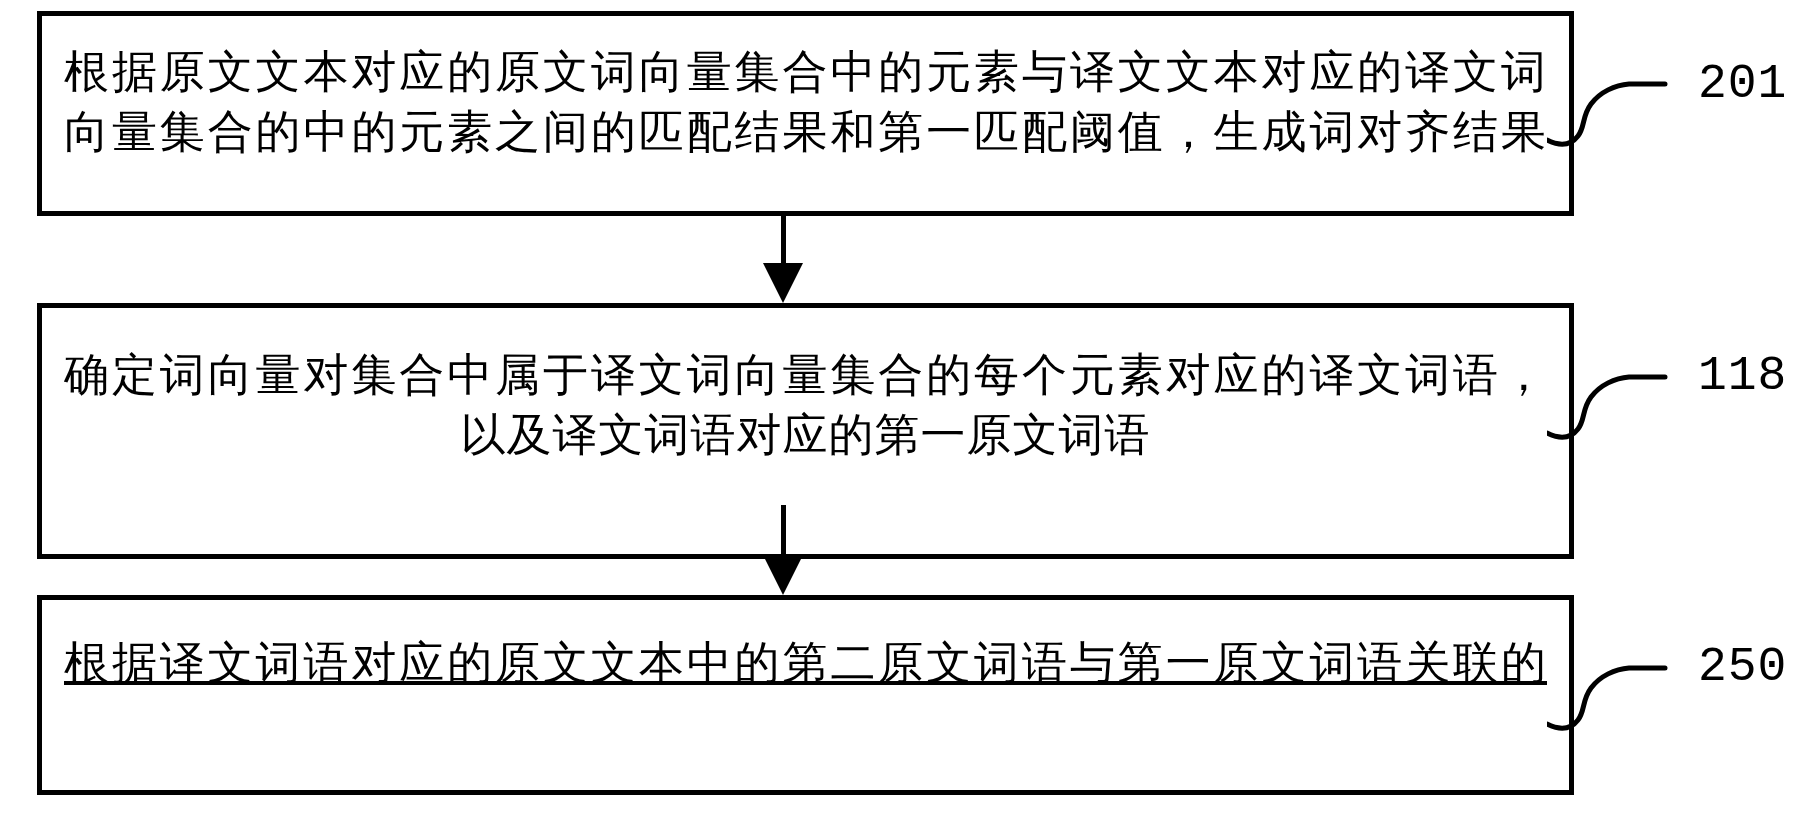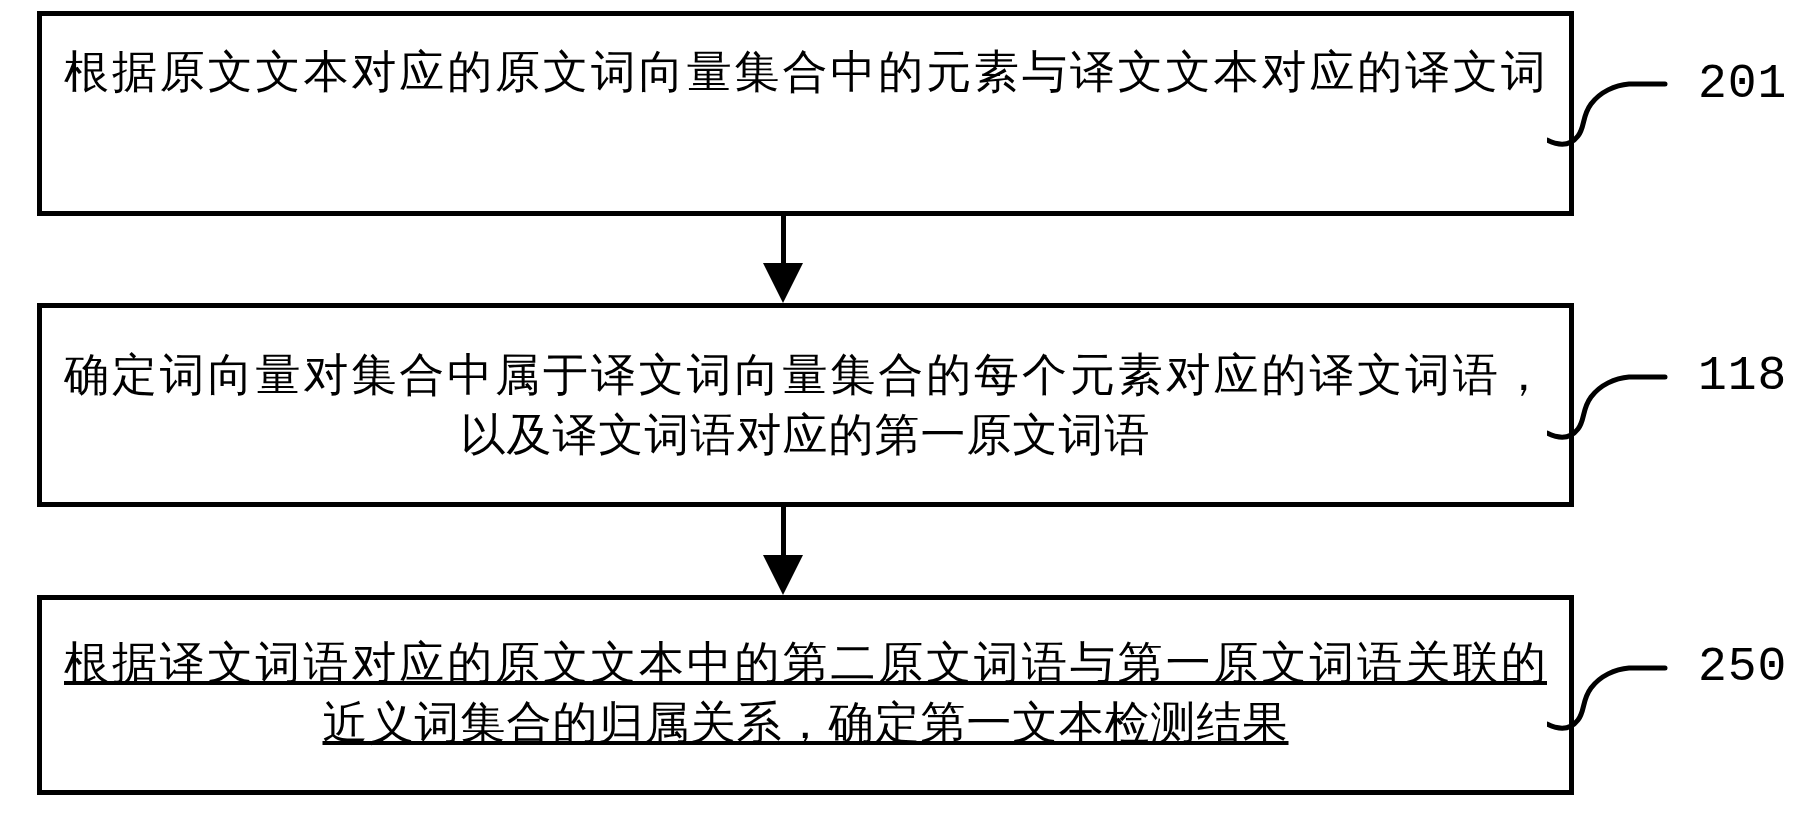--- a/index.html
+++ b/index.html
@@ -19,21 +19,21 @@
   .step-box {
     position: absolute;
     left: 13px;
     width: 1537px;
     border: 5px solid #000000;
     box-sizing: border-box;
     background: #ffffff;
     margin-left: 24px;
   }
   .box-1 { top: 11px;  height: 205px; }
-  .box-2 { top: 303px; height: 204px; }
+  .box-2 { top: 303px; height: 256px; }
   .box-3 { top: 595px; height: 200px; }
   .box-text {
     position: absolute;
     left: 0;
     right: 0;
     padding: 0 22px;
   }
   .box-1 .box-text { top: 26px; }
   .box-2 .box-text { top: 37px; }
   .box-3 .box-text { top: 33px; text-decoration: underline; }
@@ -96,20 +96,21 @@
   .num-3 { top: 639px; }
 </style>
 </head>
 <body>
 
 <div class="canvas">
 
   <div class="step-box box-1">
     <div class="box-text">
       <div class="line">根据原文文本对应的原文词向量集合中的元素与译文文本对应的译文词</div>
+      <div class="line">向量集合的中的元素之间的匹配结果和第一匹配阈值，生成词对齐结果</div>
     </div>
   </div>
 
   <div class="flow-arrow arrow-1">
     <div class="stem"></div>
     <div class="head"></div>
   </div>
 
   <div class="step-box box-2">
     <div class="box-text">
@@ -119,21 +120,20 @@
   </div>
 
   <div class="flow-arrow arrow-2">
     <div class="stem"></div>
     <div class="head"></div>
   </div>
 
   <div class="step-box box-3">
     <div class="box-text">
       <div class="line">根据译文词语对应的原文文本中的第二原文词语与第一原文词语关联的</div>
-      <div class="line center">近义词集合的归属关系，确定第一文本检测结果</div>
     </div>
   </div>
 
   <svg class="ref-connector conn-1" viewBox="0 0 125 75" xmlns="http://www.w3.org/2000/svg">
     <path d="M 0,63 C 14,70 24,68 31,59 C 38,50 35,39 44,27 C 53,15 68,8 82,7 L 118,7" fill="none" stroke="#000000" stroke-width="5" stroke-linecap="round"></path>
   </svg>
   <svg class="ref-connector conn-2" viewBox="0 0 125 75" xmlns="http://www.w3.org/2000/svg">
     <path d="M 0,63 C 14,70 24,68 31,59 C 38,50 35,39 44,27 C 53,15 68,8 82,7 L 118,7" fill="none" stroke="#000000" stroke-width="5" stroke-linecap="round"></path>
   </svg>
   <svg class="ref-connector conn-3" viewBox="0 0 125 75" xmlns="http://www.w3.org/2000/svg">

